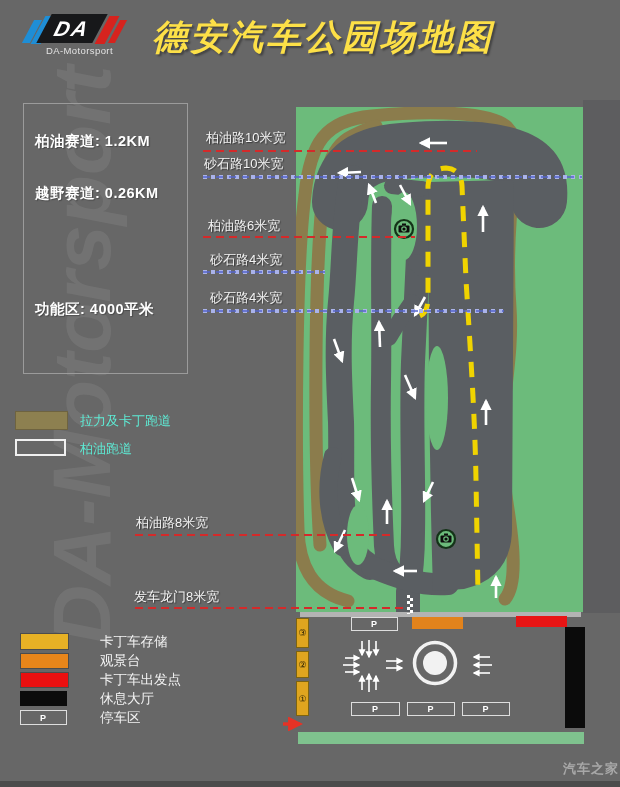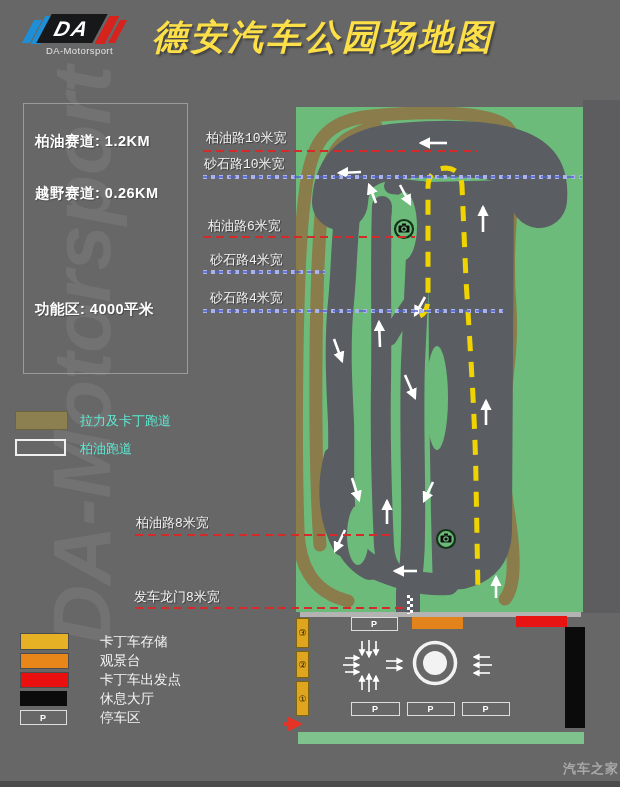--- a/index.html
+++ b/index.html
@@ -17,21 +17,21 @@
   
   #wm-left{left:-218px;top:308px;width:600px;text-align:center;transform:rotate(-90deg);
            font-size:82px;font-weight:bold;font-style:italic;color:rgba(255,255,255,0.08);white-space:nowrap;}
   #wm-home{left:563px;top:760px;font-size:13px;color:#a8a8a8;letter-spacing:1px;font-weight:bold;}
   
   #info-box{left:23px;top:103px;width:163px;height:269px;border:1px solid #9b9b9b;}
   .info-line{position:absolute;left:11px;color:#fff;font-size:14.5px;font-weight:600;
              letter-spacing:.5px;white-space:nowrap;text-shadow:1px 1px 1px rgba(0,0,0,.3);margin-top:20px;}
   
   .map-label{position:absolute;color:#f3f3f3;font-size:13px;white-space:nowrap;
-             text-shadow:1px 1px 1px rgba(0,0,0,.45);font-family:Liberation Mono, monospace;}
+             text-shadow:1px 1px 1px rgba(0,0,0,.45);}
   
   .tl-label{position:absolute;color:#5eead4;font-size:13px;white-space:nowrap;}
   
   .fl-label{position:absolute;left:76px;color:#f3f3f3;font-size:13.5px;white-space:nowrap;margin-left:24px;}
   .swatch{position:absolute;left:20px;width:47px;}
   
   .zone-box{position:absolute;left:296px;width:13px;background:#dfa51f;border:1px solid #7d6410;
             box-sizing:border-box;color:#2c2205;font-size:9px;display:flex;align-items:center;justify-content:center;}
   .p-box{position:absolute;border:1px solid #dedede;color:#fff;font-size:9px;font-weight:bold;
          display:flex;align-items:center;justify-content:center;letter-spacing:1px;}

